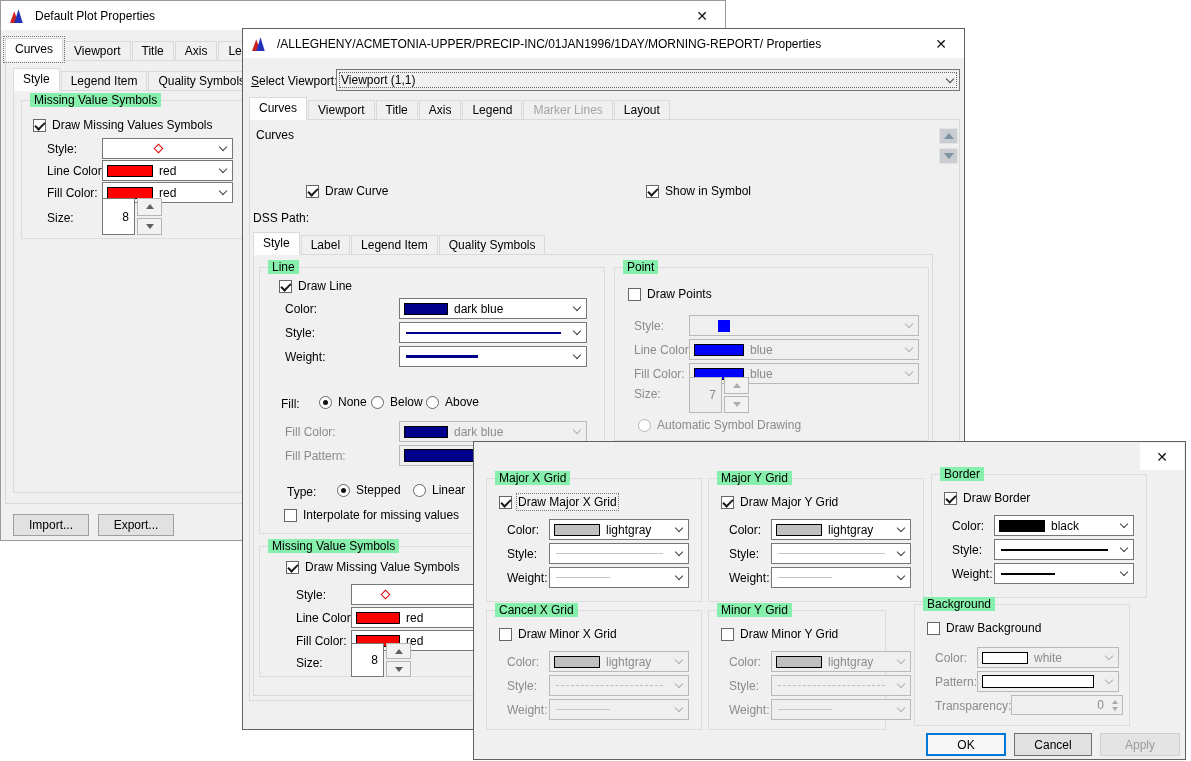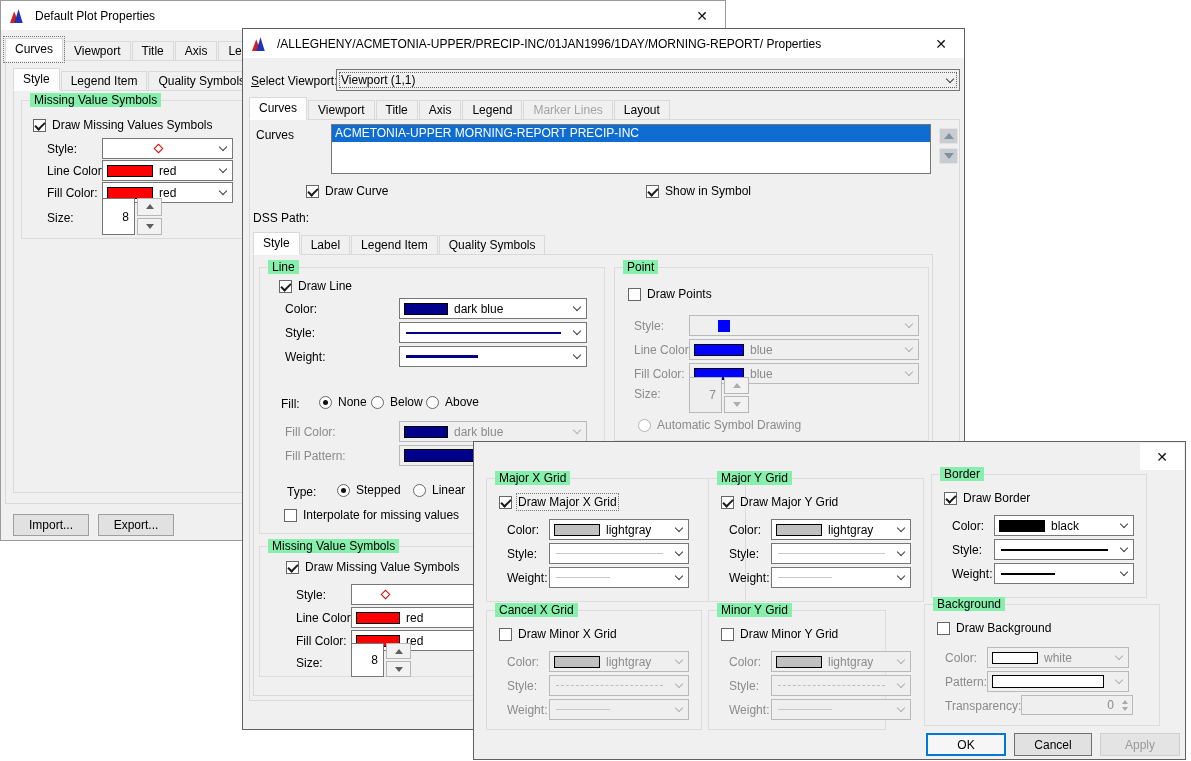--- a/index.html
+++ b/index.html
@@ -175,23 +175,20 @@
     <div class="tab">Viewport</div>
     <div class="tab">Title</div>
     <div class="tab">Axis</div>
     <div class="tab">Legend</div>
     <div class="tab tdis">Marker Lines</div>
     <div class="tab">Layout</div>
   </div>
   <div class="panel" style="left:6px;top:90px;width:711px;height:582px"></div>
 
   <span class="al" style="left:13px;top:99px">Curves</span>
-  <div class="list" style="left:88px;top:95px;width:600px;height:50px">
-    <div class="lit">ACMETONIA-UPPER MORNING-REPORT PRECIP-INC</div>
-  </div>
   <div class="lbtn" style="left:696px;top:99px">
       <i class="tri-up"></i>
     </div>
   <div class="lbtn" style="left:696px;top:119px">
       <i class="tri-down"></i>
     </div>
 
   <div class="cbrow" style="left:63px;top:155px">
     <span class="cb on"></span>
     <span>Draw Curve</span>
@@ -396,21 +393,21 @@
     <span class="rb rdis"></span>
     <span class="dis">Automatic Symbol Drawing</span>
   </div>
 </div>
 
 <div class="win" id="win3">
   <div class="close">
       <span>✕</span>
     </div>
 
-  <div class="grp" style="left:12px;top:36px;width:260px;height:124px">
+  <div class="grp" style="left:12px;top:36px;width:216px;height:124px">
     <span class="cap">Major X Grid</span>
     <div class="cbrow" style="left:12px;top:16px">
       <span class="cb on"></span>
       <span class="fdots">Draw Major X Grid</span>
     </div>
     <span class="al" style="left:20px;top:44px">Color:</span>
     <div class="combo" style="left:62px;top:40px;width:140px">
       <div class="body">
           <span class="sw" style="width:46px;background:#c0c0c0"></span>
           <span>lightgray</span>
@@ -576,21 +573,21 @@
     <div class="combo cdis" style="left:62px;top:88px;width:140px">
       <div class="body">
           <i class="half" style="width:54px;border-top:1px solid #c6c6c6"></i>
         </div>
       <div class="chev">
           <i></i>
         </div>
     </div>
   </div>
 
-  <div class="grp" style="left:450px;top:162px;width:236px;height:122px">
+  <div class="grp" style="left:440px;top:162px;width:216px;height:122px">
     <span class="cap">Background</span>
     <div class="cbrow" style="left:12px;top:16px">
       <span class="cb"></span>
       <span>Draw Background</span>
     </div>
     <span class="al dis" style="left:20px;top:46px">Color:</span>
     <div class="combo cdis" style="left:62px;top:42px;width:142px">
       <div class="body">
           <span class="sw" style="width:46px;background:#fff"></span>
           <span class="dis">white</span>

